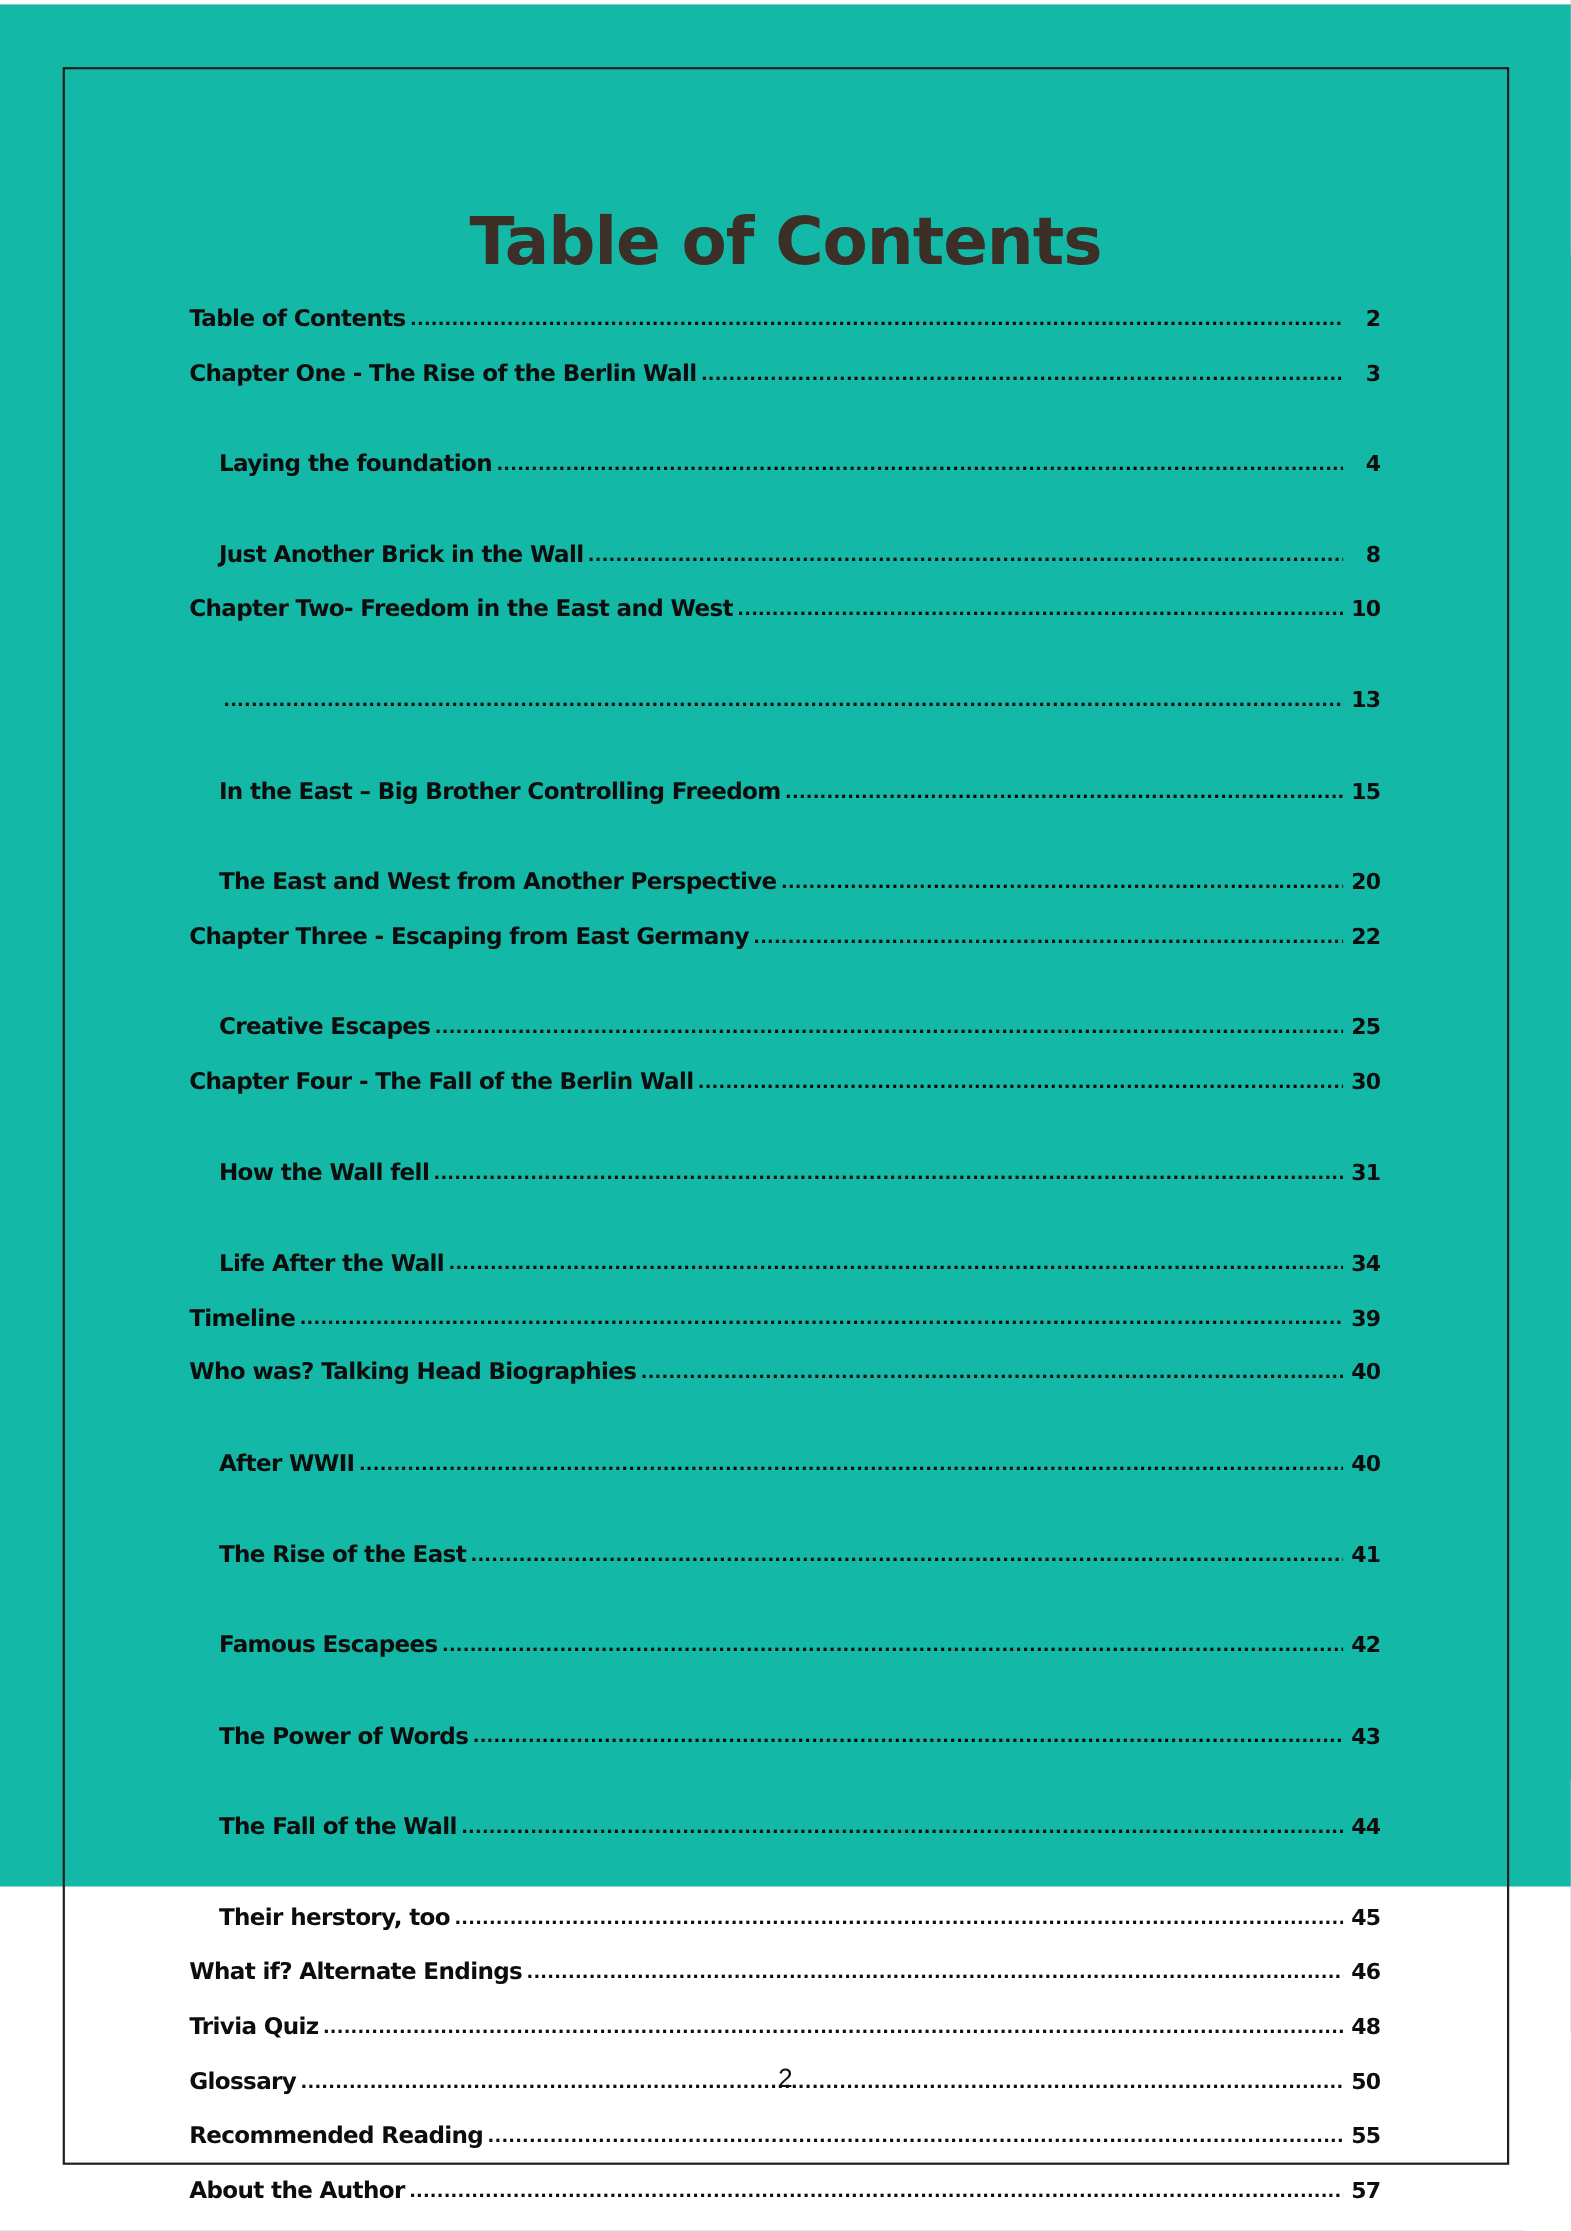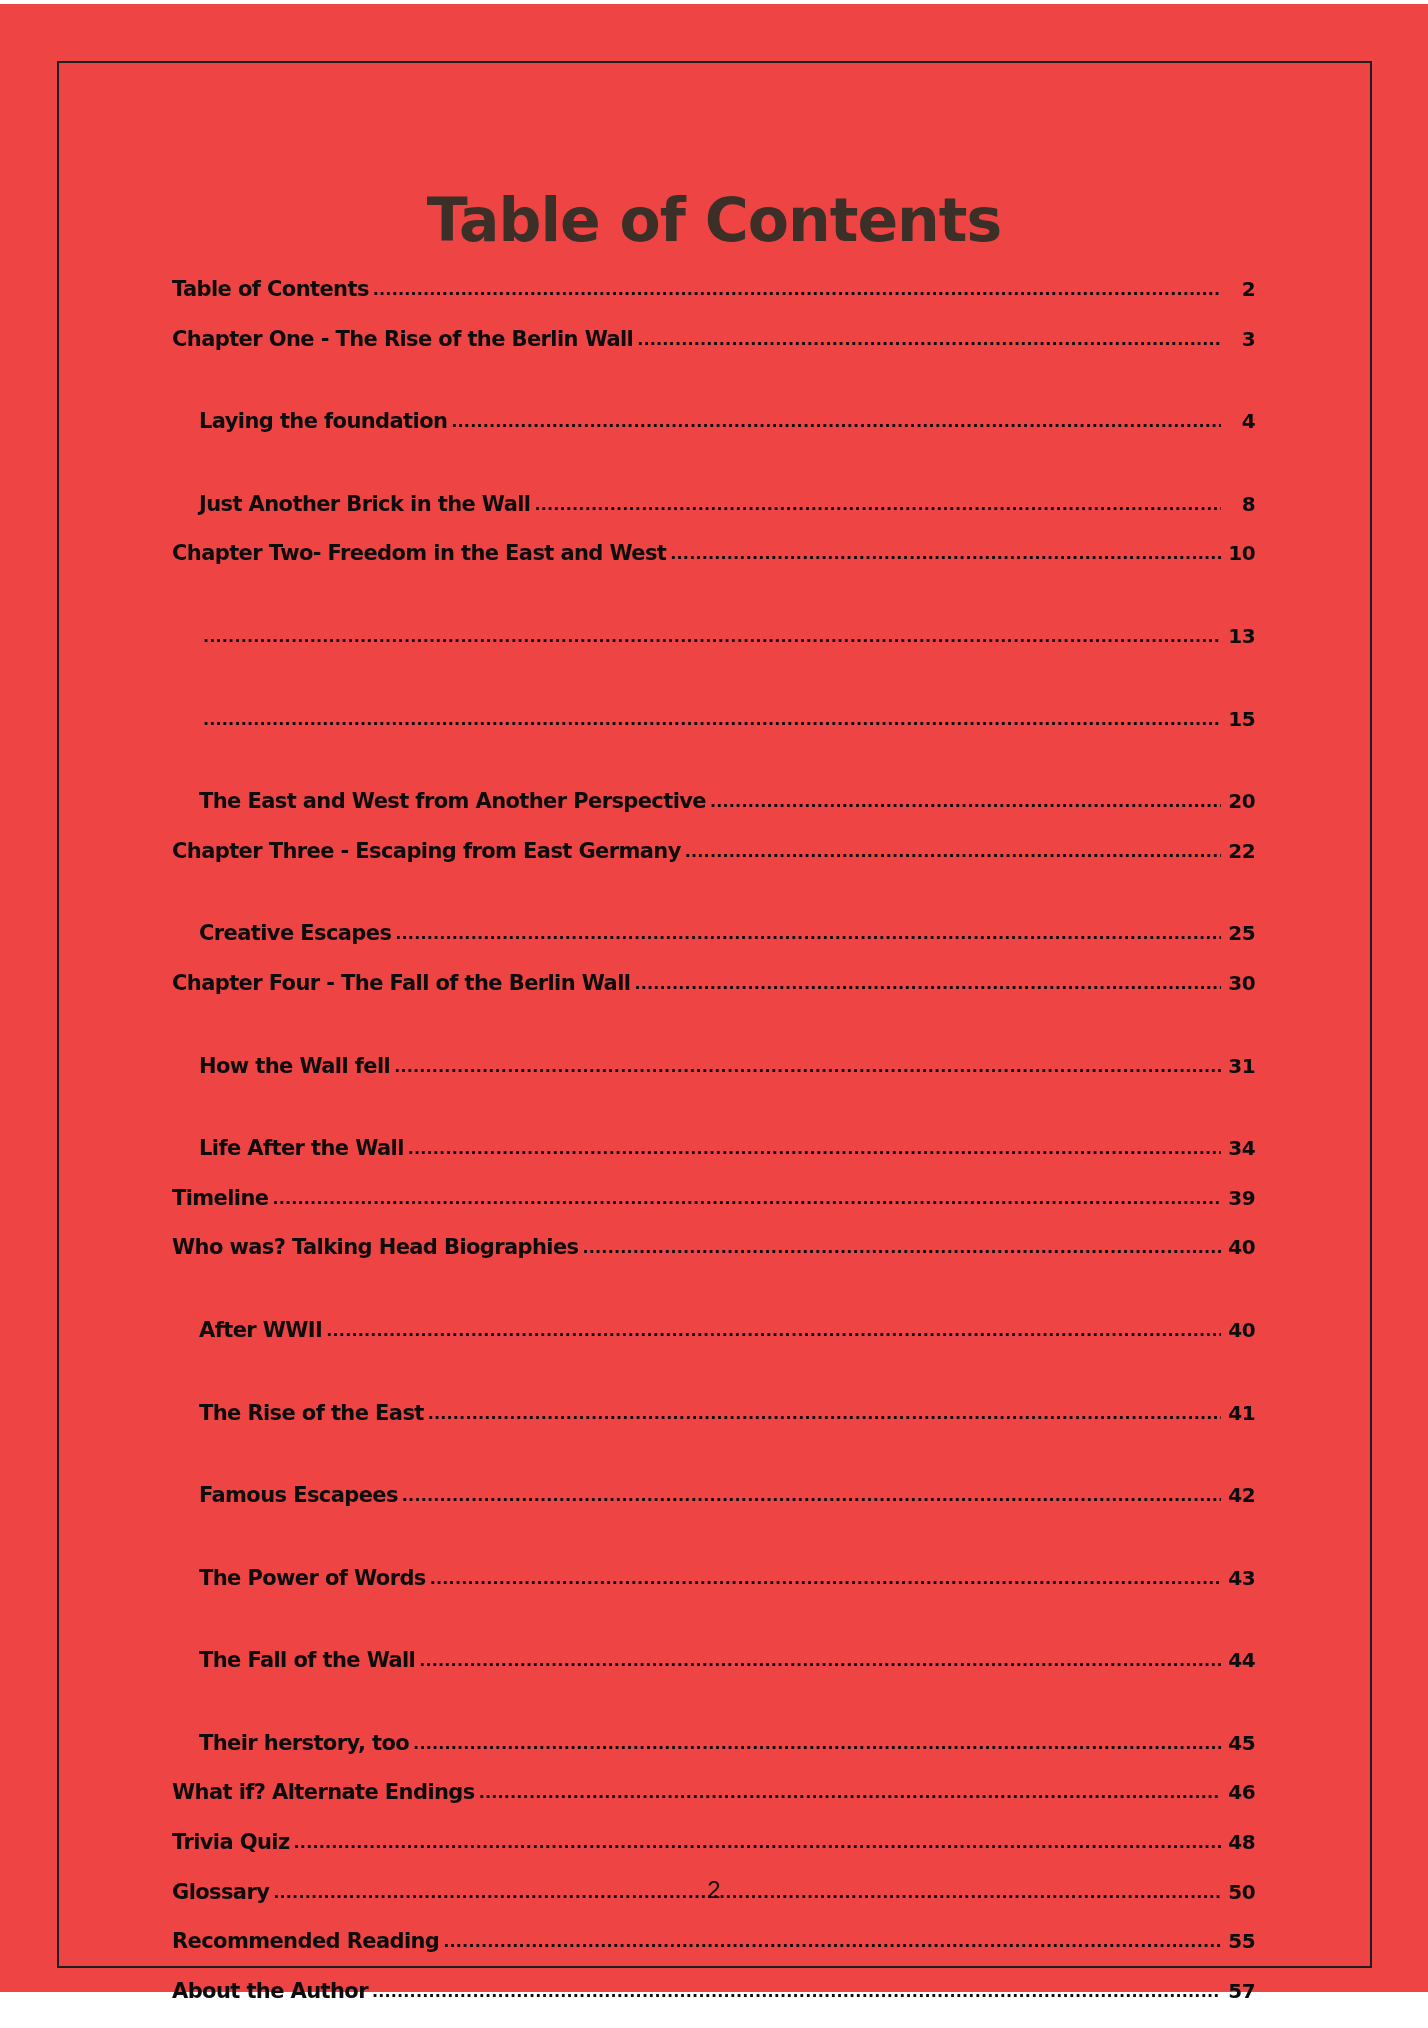--- a/index.html
+++ b/index.html
@@ -12,22 +12,22 @@
       background: #ffffff;
       position: relative;
       overflow: hidden;
       font-family: "DejaVu Sans", sans-serif;
     }
     .page {
       position: absolute;
       left: 0;
       top: 4px;
       width: 1428px;
-      height: 1988px;
-      background: #ef4444;
+      height: 1711px;
+      background: #14b8a6;
     }
     .frame {
       position: absolute;
       left: 57px;
       top: 57px;
       width: 1311px;
       height: 1903px;
       border: 2px solid #1e1e1e;
       box-sizing: content-box;
     }
@@ -137,20 +137,21 @@
     <li class="toc-row level-1">
         <span class="toc-label">Chapter Two- Freedom in the East and West</span>
         <span class="toc-leader"></span>
         <span class="toc-page">10</span>
       </li>
     <li class="toc-row level-2">
         <span class="toc-leader"></span>
         <span class="toc-page">13</span>
       </li>
     <li class="toc-row level-2">
+        <span class="toc-label">In the East – Big Brother Controlling Freedom</span>
         <span class="toc-leader"></span>
         <span class="toc-page">15</span>
       </li>
     <li class="toc-row level-2">
         <span class="toc-label">The East and West from Another Perspective</span>
         <span class="toc-leader"></span>
         <span class="toc-page">20</span>
       </li>
     <li class="toc-row level-1">
         <span class="toc-label">Chapter Three - Escaping from East Germany</span>

